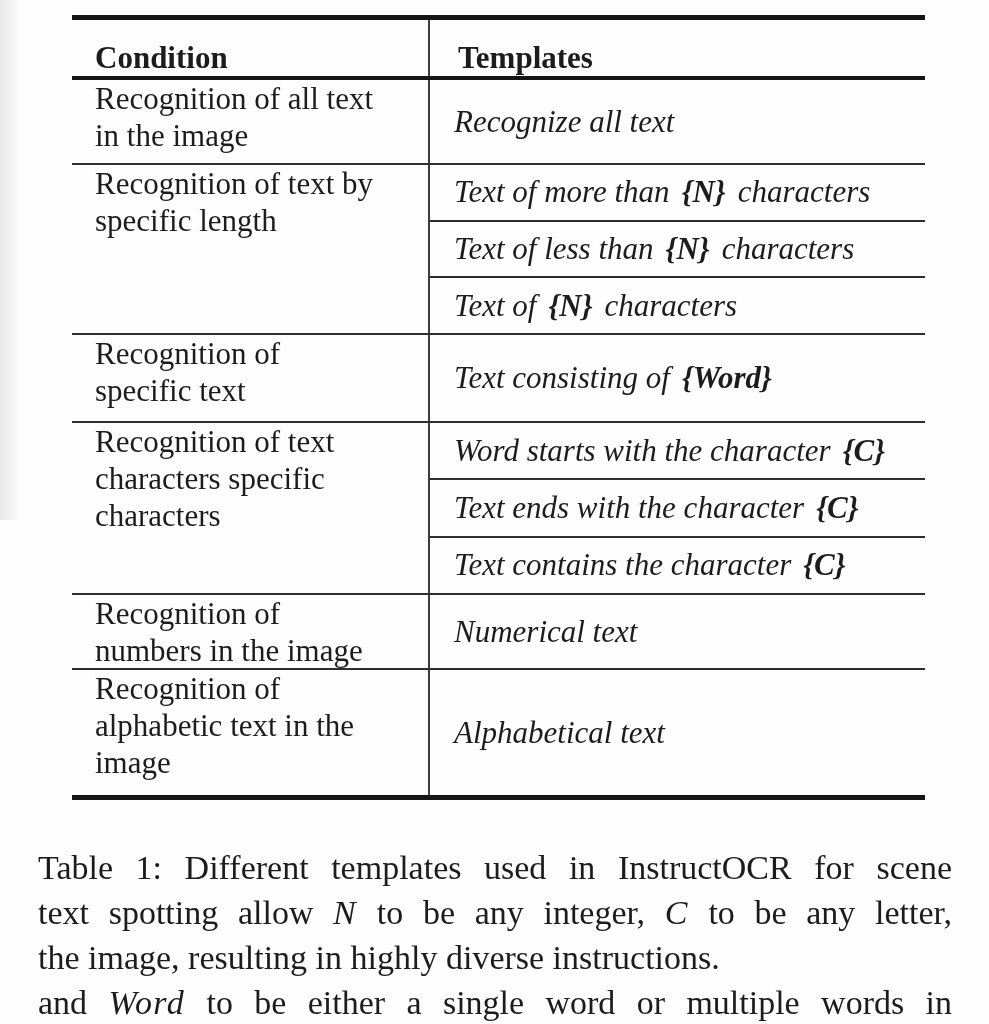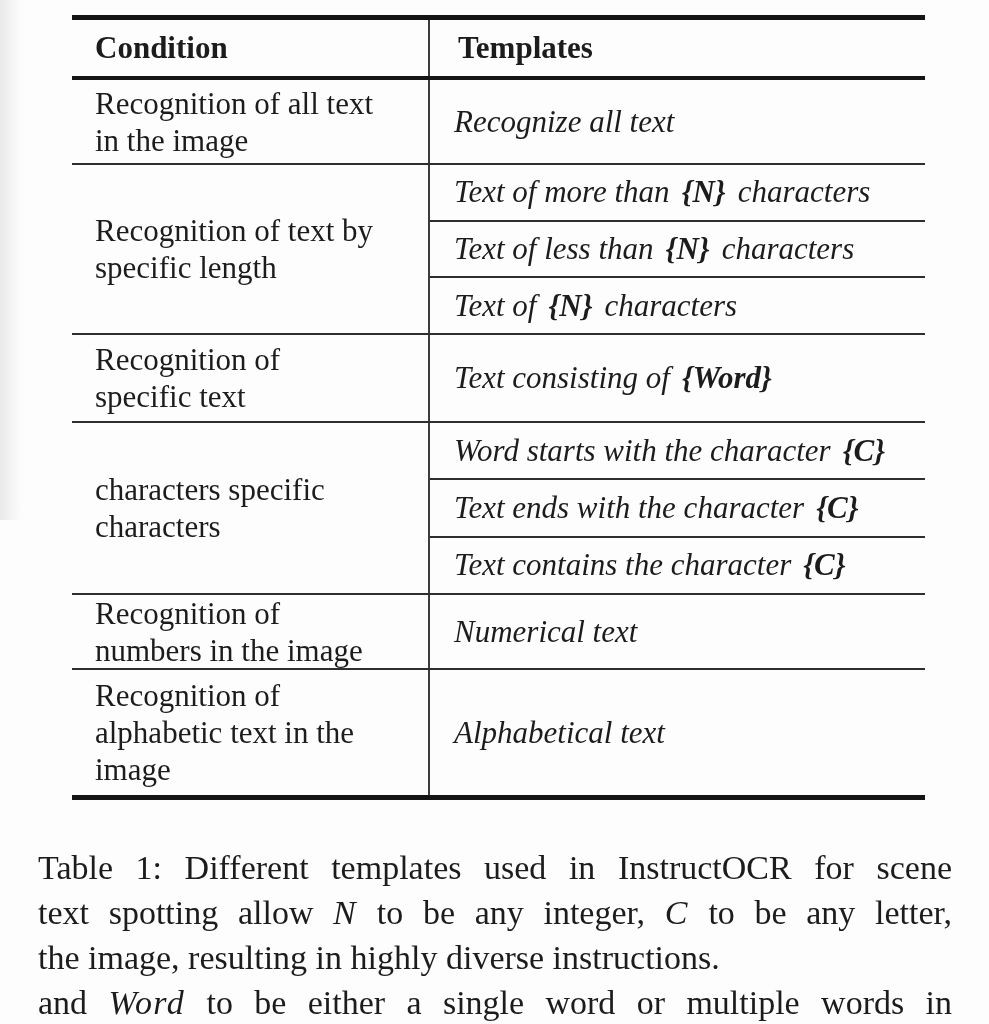--- a/index.html
+++ b/index.html
@@ -21,38 +21,38 @@
     border-bottom:5px solid #151515;
   }
   .row{display:flex;box-sizing:border-box;}
   .header-row{height:60px;border-bottom:4px solid #151515;}
   .group{border-bottom:2px solid #2e2e2e;}
   .group.last{border-bottom:none;}
   .cond-cell{
     box-sizing:border-box;
     width:358px;flex:0 0 358px;
     border-right:2px solid #3c3c3c;
-    display:flex;flex-direction:column;justify-content:center;
+    display:flex;flex-direction:column;justify-content:flex-start;
     padding-left:23px;
   }
   .tmpl-col{
     box-sizing:border-box;
     flex:1 1 auto;
     display:flex;flex-direction:column;
   }
   .tmpl-sub{
     flex:1 1 0;
     display:flex;align-items:center;
     padding-left:24px;
     white-space:nowrap;
     box-sizing:border-box;
   }
   .tmpl-sub.hr{border-bottom:2px solid #2e2e2e;}
   .hdr-txt{font-weight:bold;font-size:31px;}
-  .header-row .cond-cell,.header-row .tmpl-col{justify-content:center;}
+  .header-row .cond-cell,.header-row .tmpl-col{justify-content:flex-end;}
   .header-row .tmpl-col{padding-left:28px;}
   .cond-line{font-size:31px;line-height:37px;}
   .tpl{font-style:italic;font-size:31px;}
   .ph{font-weight:bold;margin:0 0.14em;}
   .caption{
     margin:45px 0 0 38px;
     width:914px;
     font-size:34px;line-height:45px;
   }
   .cap-line{text-align:justify;}
@@ -112,20 +112,21 @@
     </div>
     <div class="tmpl-col">
       <div class="tmpl-sub">
         <span class="tpl"><span>Text consisting of </span><span class="ph">{Word}</span></span>
       </div>
     </div>
   </div>
 
   <div class="row group" style="height:172px">
     <div class="cond-cell">
+      <div class="cond-line">Recognition of text</div>
       <div class="cond-line">characters specific</div>
       <div class="cond-line">characters</div>
     </div>
     <div class="tmpl-col">
       <div class="tmpl-sub hr">
         <span class="tpl"><span>Word starts with the character </span><span class="ph">{C}</span></span>
       </div>
       <div class="tmpl-sub hr">
         <span class="tpl"><span>Text ends with the character </span><span class="ph">{C}</span></span>
       </div>

